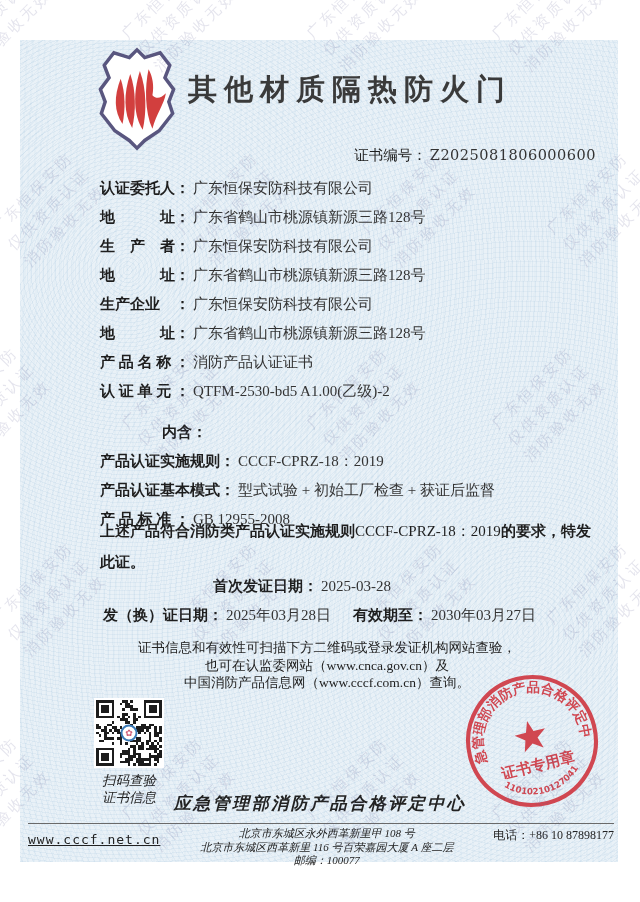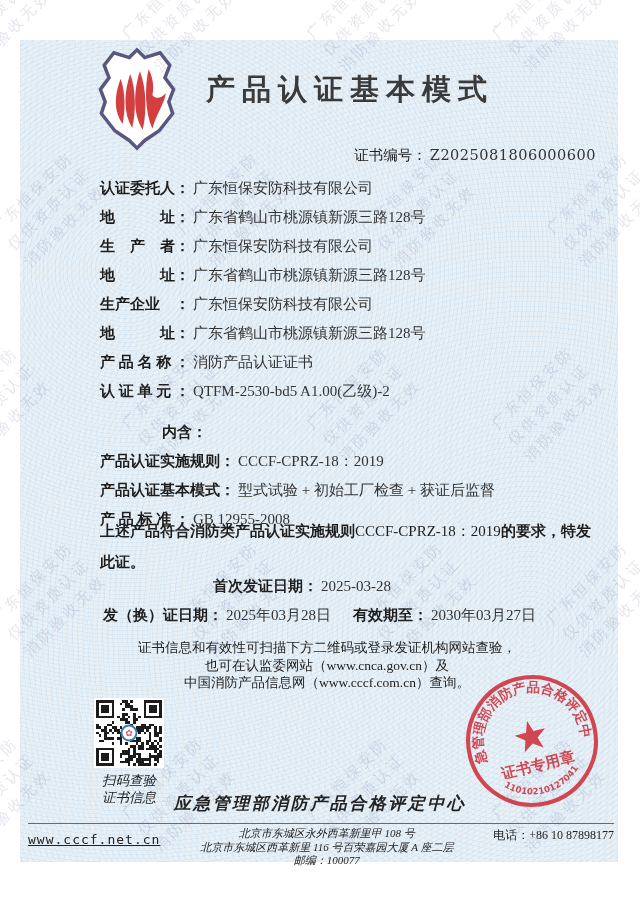--- a/index.html
+++ b/index.html
@@ -111,21 +111,21 @@
   <div class="content">
 
     <svg class="logo" viewBox="0 0 100 110">
       <path d="M50,4 L58,12 L74,7 L84,20 L79,33 L88,45 L83,58 L87,70 L73,88 L58,98 L50,106 L42,98 L27,88 L13,70 L17,58 L12,45 L21,33 L16,20 L26,7 L42,12 Z" fill="#ffffff" stroke="#59567f" stroke-width="3.6" stroke-linejoin="miter"></path>
       <path d="M33,34 C26,52 26,68 35,81 C38,66 38,48 33,34 Z" fill="#d23f3e"></path>
       <path d="M43,29 C36,49 36,70 45,85 C49,68 49,46 43,29 Z" fill="#d23f3e"></path>
       <path d="M53,26 C46,48 46,72 56,87 C60,68 60,45 53,26 Z" fill="#d23f3e"></path>
       <path d="M62,24 C58,42 58,68 66,86 C70,70 78,61 80,49 C74,55 70,55 66,51 C68,41 66,31 62,24 Z" fill="#d23f3e"></path>
     </svg>
 
-    <div class="title">产品认证基本模式</div>
+    <div class="title">其他材质隔热防火门</div>
 
     <div class="certno">
       <span class="lbl">证书编号：</span><span class="val">Z2025081806000600</span>
     </div>
 
     <div class="fields">
       <div class="row">
           <span class="lbl">认证委托人：</span>
           <span class="val">广东恒保安防科技有限公司</span>
         </div>

